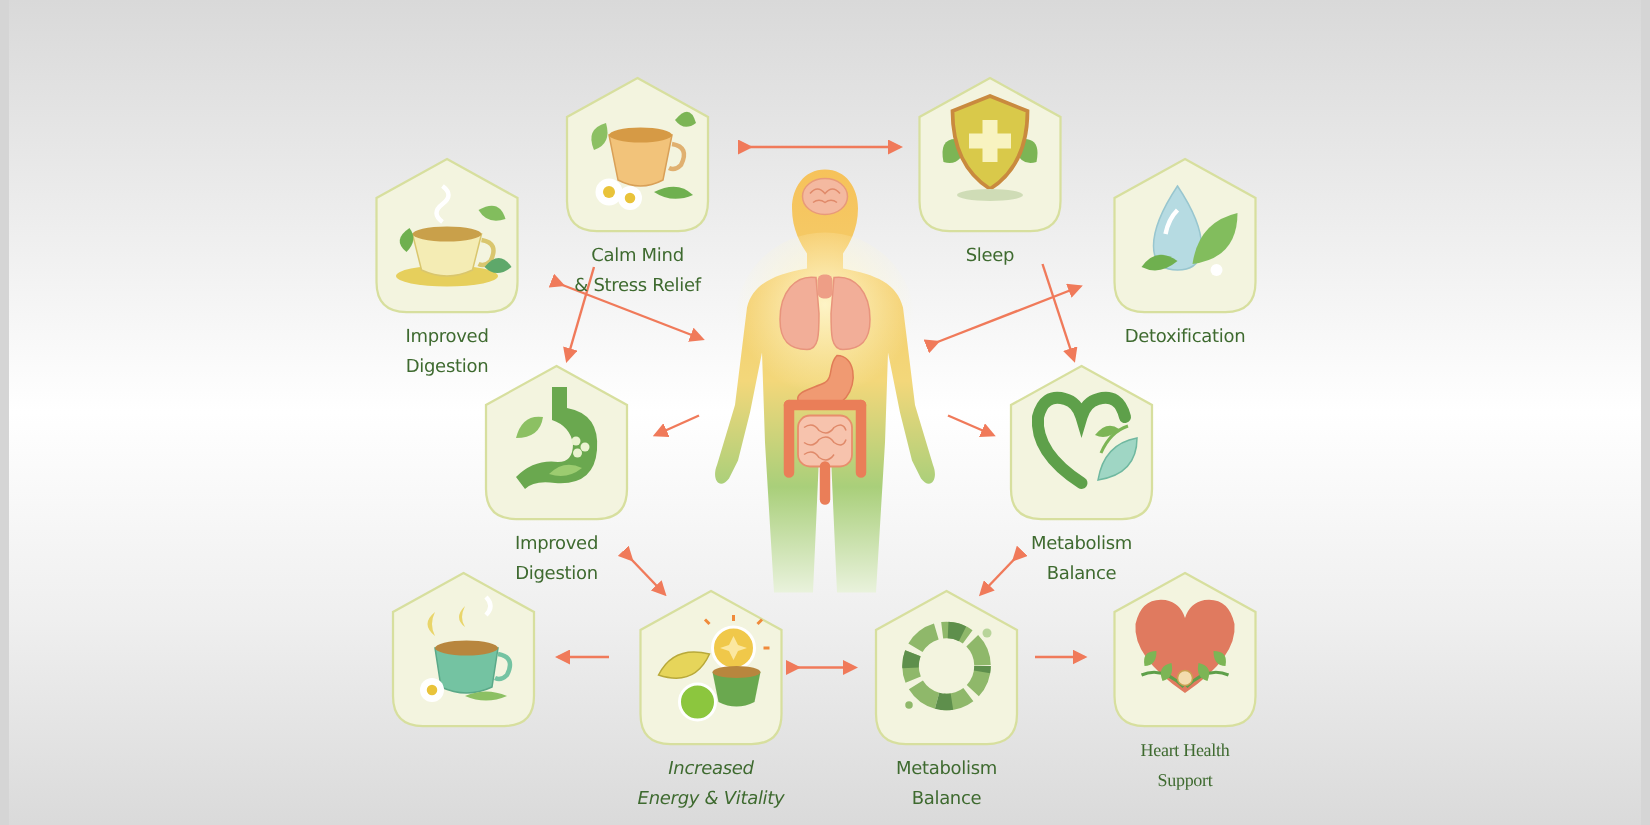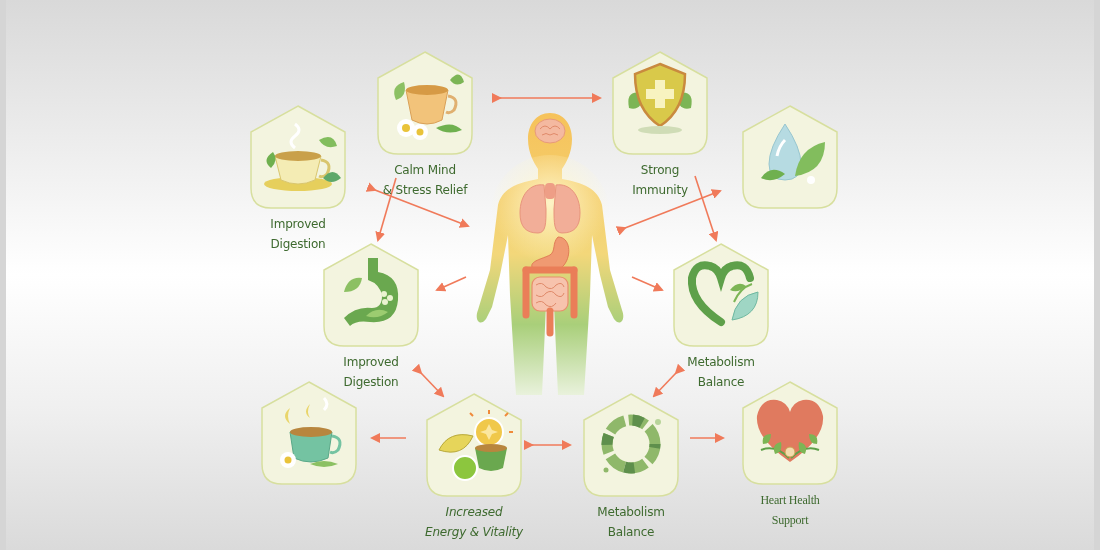--- a/index.html
+++ b/index.html
@@ -143,37 +143,40 @@
         <path d="M18,58 q-4,-20 16,-14 q-4,18 -16,14 Z" fill="#7cb555"></path>
         <path d="M80,58 q4,-20 -16,-14 q4,18 16,14 Z" fill="#7cb555"></path>
         <path d="M49,14 L74,24 Q74,60 49,76 Q24,60 24,24 Z" fill="#d9c94a" stroke="#c98a3e" stroke-width="2.5"></path>
         <rect x="44" y="30" width="10" height="28" fill="#f8f3c0"></rect>
         <rect x="35" y="39" width="28" height="10" fill="#f8f3c0"></rect>
         <ellipse cx="49" cy="80" rx="22" ry="4" fill="#cfdcb6"></ellipse>
       </g>
     </svg>
   </div>
   <div class="label">
-    <div>Strong</div>
-    <div>Immunity</div>
+    <div>Sleep</div>
   </div>
 </div>
 
 <div class="node" style="left:725px;top:104px;">
   <div class="hex">
     <svg viewBox="0 0 98 106">
         <path d="M49,2 L96,28 L96,84 Q96,104 76,104 L22,104 Q2,104 2,84 L2,28 Z" fill="#f3f4df" stroke="#d7df9e" stroke-width="1.5"></path>
       <g>
         <path d="M44,20 Q60,44 60,60 Q60,76 44,76 Q28,76 28,60 Q28,44 44,20 Z" fill="#b6dbe2" stroke="#98c6cf"></path>
         <path d="M36,52 q2,-10 8,-16" stroke="#ffffff" stroke-width="3" fill="none"></path>
         <path d="M54,72 q4,-28 30,-34 q0,30 -30,34 Z" fill="#82bd5d"></path>
         <path d="M20,74 q10,-14 24,-4 q-12,10 -24,4 Z" fill="#6fb04f"></path>
         <circle cx="70" cy="76" r="4" fill="#ffffff"></circle>
       </g>
     </svg>
+  </div>
+  <div class="label">
+    <div>Detoxification</div>
+    <div></div>
   </div>
 </div>
 
 <div class="node" style="left:306px;top:242px;">
   <div class="hex">
     <svg viewBox="0 0 98 106">
         <path d="M49,2 L96,28 L96,84 Q96,104 76,104 L22,104 Q2,104 2,84 L2,28 Z" fill="#f3f4df" stroke="#d7df9e" stroke-width="1.5"></path>
       <g>
         <path d="M46,16 L56,16 L56,30 Q78,34 76,58 Q74,82 48,80 Q34,78 28,84 L22,76 Q34,64 50,66 Q60,66 60,54 Q58,42 46,38 Z" fill="#6aa84f"></path>
         <circle cx="62" cy="52" r="3" fill="#eaf3d0"></circle>

